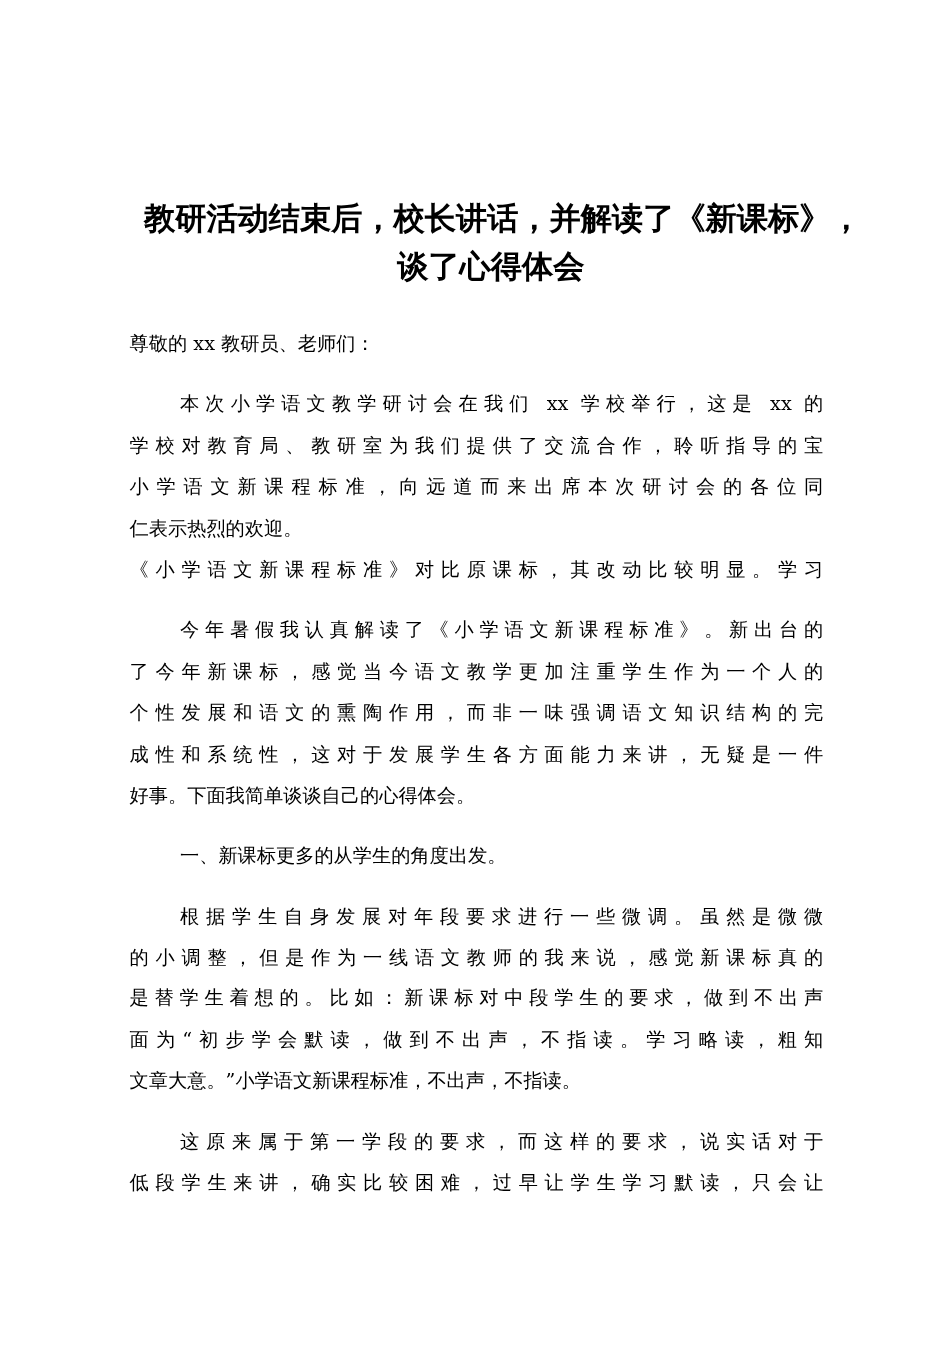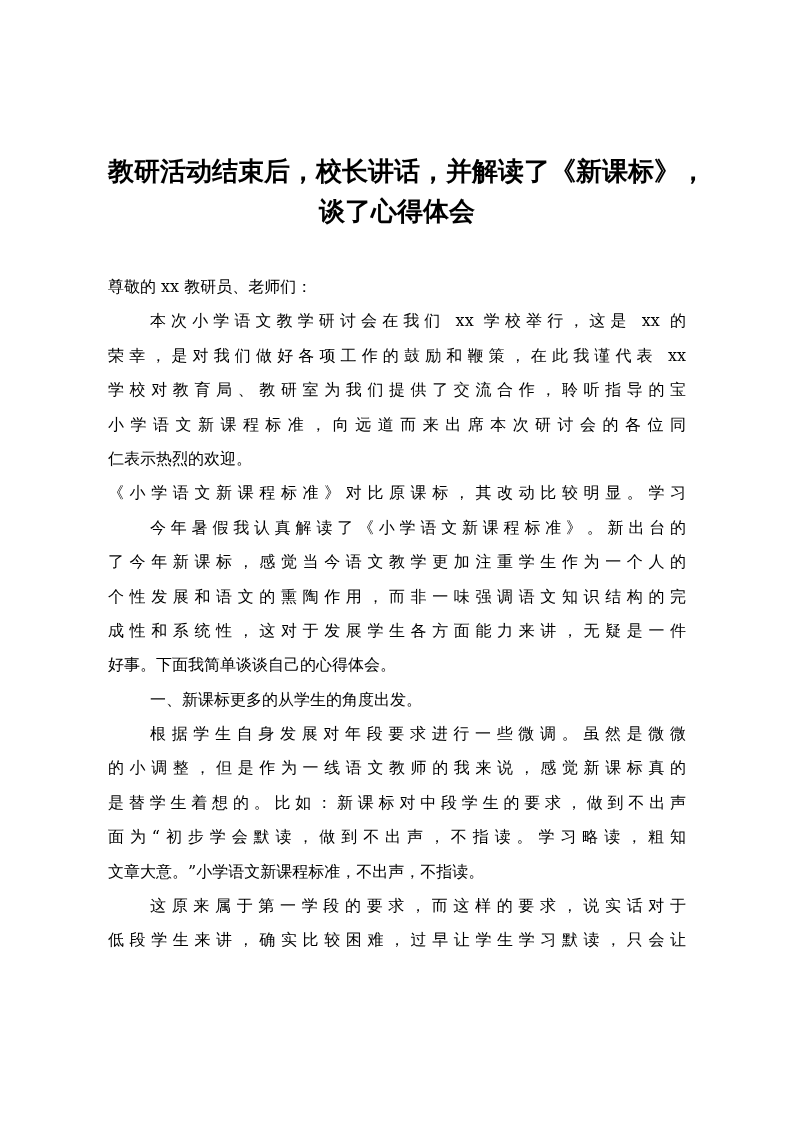--- a/index.html
+++ b/index.html
@@ -24,21 +24,21 @@
       position: absolute;
       left: 0;
       top: 151px;
       width: 578px;
       text-align: center;
       font-family: "DejaVu Sans", sans-serif;
       font-weight: bold;
       font-size: 26px;
       line-height: 40px;
       letter-spacing: 0px;
-      margin: 0;
+      margin: 12px;
     }
     .title .line { display: block; white-space: nowrap; }
     .body {
       position: absolute;
       left: 0;
       top: 270px;
       width: 578px;
       font-family: "DejaVu Serif", serif;
       font-size: 16px;
       line-height: 34.4px;
@@ -48,41 +48,41 @@
       white-space: nowrap;
       height: 34.4px;
       text-align: justify;
       text-align-last: justify;
     }
     .line-row.last {
       text-align-last: left;
     }
     .line-row.indent {
       padding-left: 42px;
+      margin-top: 16px;
     }
     .heading-row {
       font-family: "DejaVu Sans", sans-serif;
       font-weight: normal;
       text-align-last: left;
     }
   </style>
 </head>
 <body>
 
 <div class="page">
   <h1 class="title">
     <span class="line">教研活动结束后，校长讲话，并解读了《新课标》，</span>
     <span class="line">谈了心得体会</span>
   </h1>
 
   <div class="body">
     <span class="line-row last">尊敬的 xx 教研员、老师们：</span>
 
     <span class="line-row indent">本次小学语文教学研讨会在我们 xx 学校举行，这是 xx 的</span>
-    <span class="line-row">荣幸，是对我们做好各项工作的鼓励和鞭策，在此我谨代表 xx</span>
     <span class="line-row">学校对教育局、教研室为我们提供了交流合作，聆听指导的宝</span>
     <span class="line-row">小学语文新课程标准，向远道而来出席本次研讨会的各位同</span>
     <span class="line-row last">仁表示热烈的欢迎。</span>
 
     <span class="line-row">《小学语文新课程标准》对比原课标，其改动比较明显。学习</span>
     <span class="line-row indent">今年暑假我认真解读了《小学语文新课程标准》。新出台的</span>
     <span class="line-row">了今年新课标，感觉当今语文教学更加注重学生作为一个人的</span>
     <span class="line-row">个性发展和语文的熏陶作用，而非一味强调语文知识结构的完</span>
     <span class="line-row">成性和系统性，这对于发展学生各方面能力来讲，无疑是一件</span>
     <span class="line-row last">好事。下面我简单谈谈自己的心得体会。</span>

